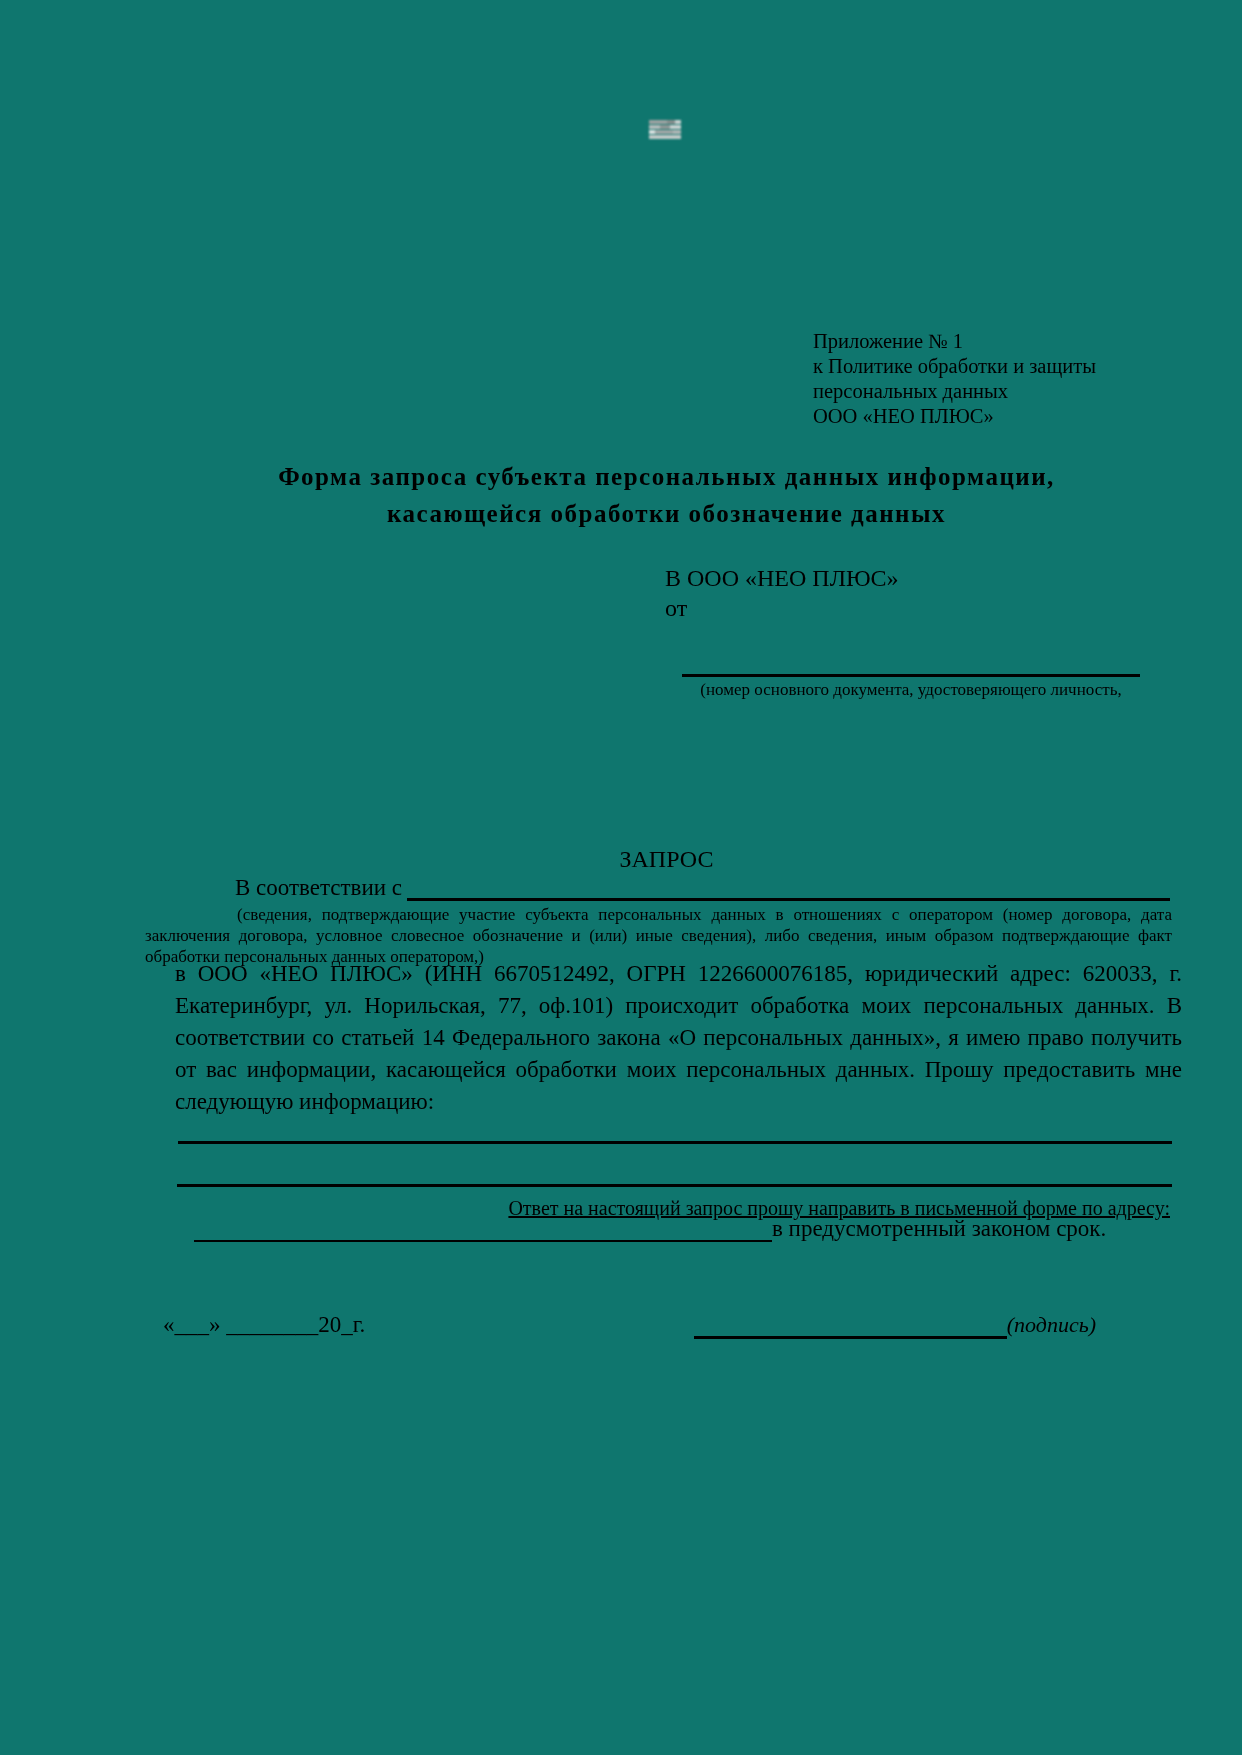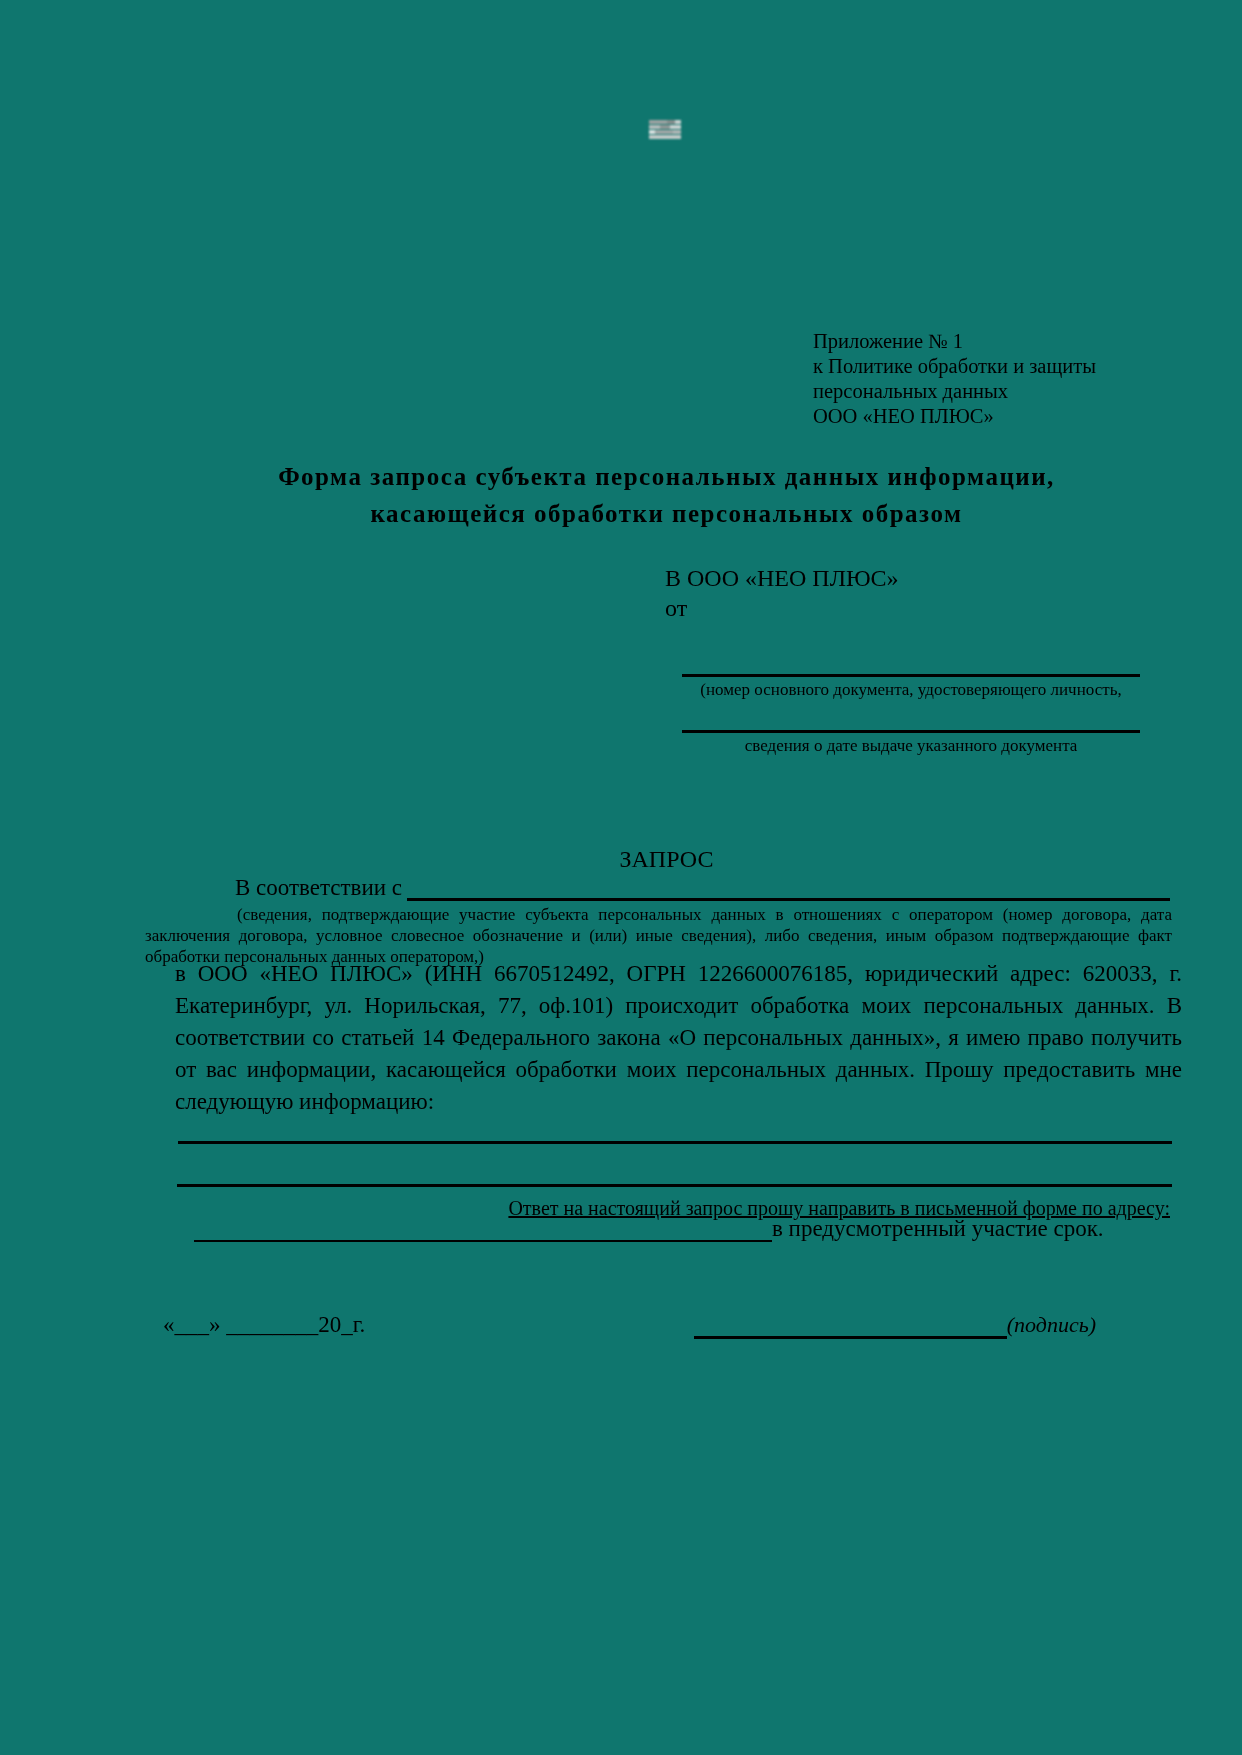--- a/index.html
+++ b/index.html
@@ -74,56 +74,52 @@
 
   <div class="abs appendix">
     <div>Приложение № 1</div>
     <div>к Политике обработки и защиты</div>
     <div>персональных данных</div>
     <div>ООО «НЕО ПЛЮС»</div>
   </div>
 
   <div class="abs doc-title">
     <div>Форма запроса субъекта персональных данных информации,</div>
-    <div>касающейся обработки персональных образом</div>
+    <div>касающейся обработки обозначение данных</div>
   </div>
 
   <div class="abs addressee">
     <div>В ООО «НЕО ПЛЮС»</div>
     <div>от</div>
   </div>
 
   <div class="abs field-group fg2">
     <div class="field-line"></div>
     <div class="field-caption">(номер основного документа, удостоверяющего личность,</div>
-  </div>
-  <div class="abs field-group fg3">
-    <div class="field-line"></div>
-    <div class="field-caption">сведения о дате выдаче указанного документа</div>
   </div>
 
   <div class="abs request-heading">ЗАПРОС</div>
 
   <div class="abs intro-row">
     <span class="intro-text">В соответствии с</span>
     <div class="intro-line"></div>
   </div>
 
   <div class="abs fine-print">(сведения, подтверждающие участие субъекта персональных данных в отношениях с оператором (номер договора, дата заключения договора, условное словесное обозначение и (или) иные сведения), либо сведения, иным образом подтверждающие факт обработки персональных данных оператором,)</div>
 
   <div class="abs body-par">в ООО «НЕО ПЛЮС» (ИНН 6670512492, ОГРН 1226600076185, юридический адрес: 620033, г. Екатеринбург, ул. Норильская, 77, оф.101) происходит обработка моих персональных данных. В соответствии со статьей 14 Федерального закона «О персональных данных», я имею право получить от вас информации, касающейся обработки моих персональных данных. Прошу предоставить мне следующую информацию:</div>
 
   <div class="abs blank-line bl1"></div>
   <div class="abs blank-line bl2"></div>
 
   <div class="abs reply-line">Ответ на настоящий запрос прошу направить в письменной форме по адресу:</div>
 
   <div class="abs address-row">
     <div class="address-line"></div>
-    <span class="address-deadline">в предусмотренный участие срок.</span>
+    <span class="address-deadline">в предусмотренный законом срок.</span>
   </div>
 
   <div class="abs sign-row">
     <span>«___» ________20_г.</span>
     <span class="sig-group">
       <span class="sig-line"></span>
       <span class="sig-caption">(подпись)</span>
     </span>
   </div>
 

